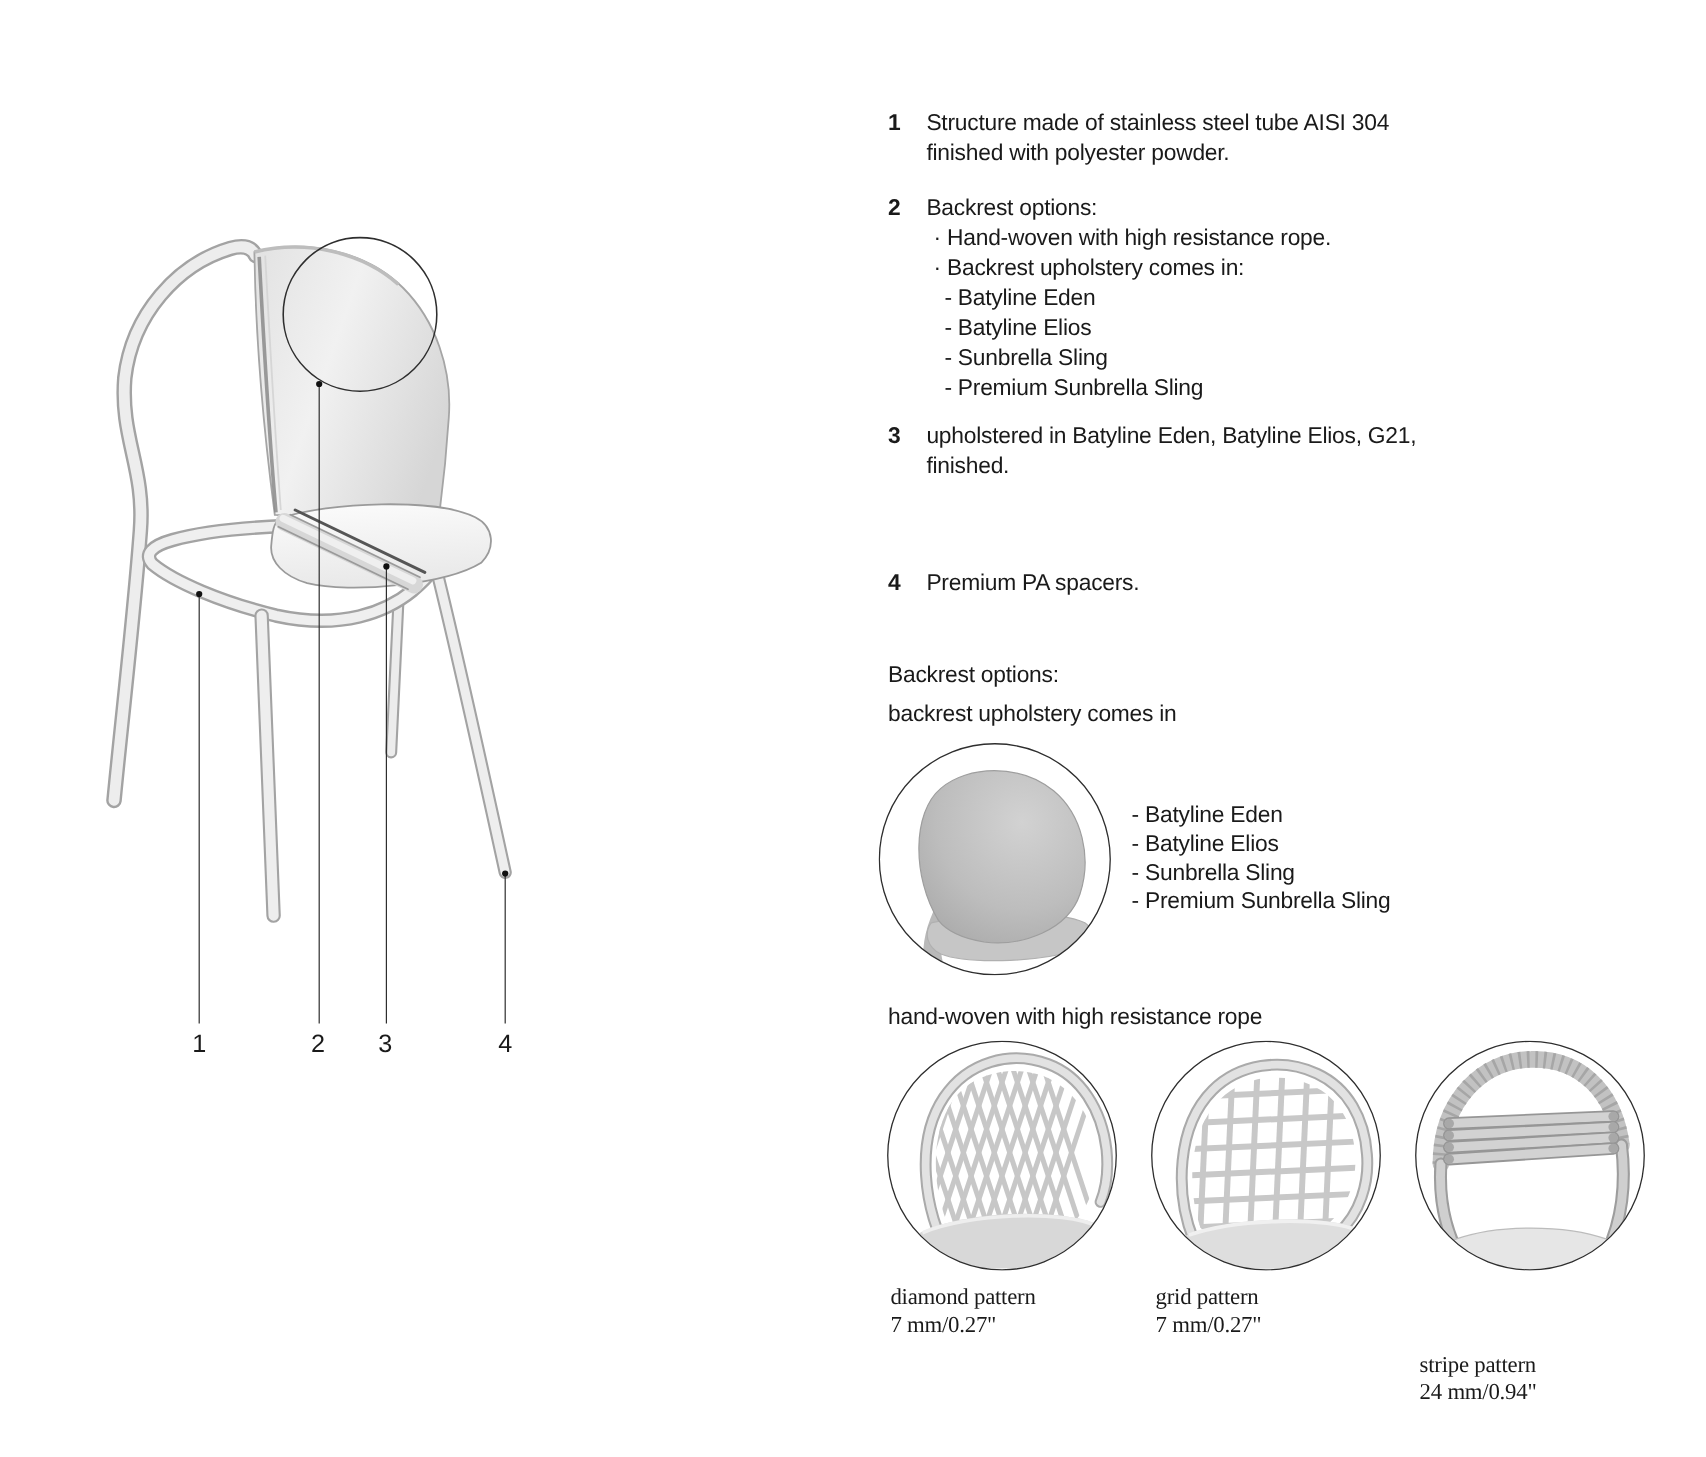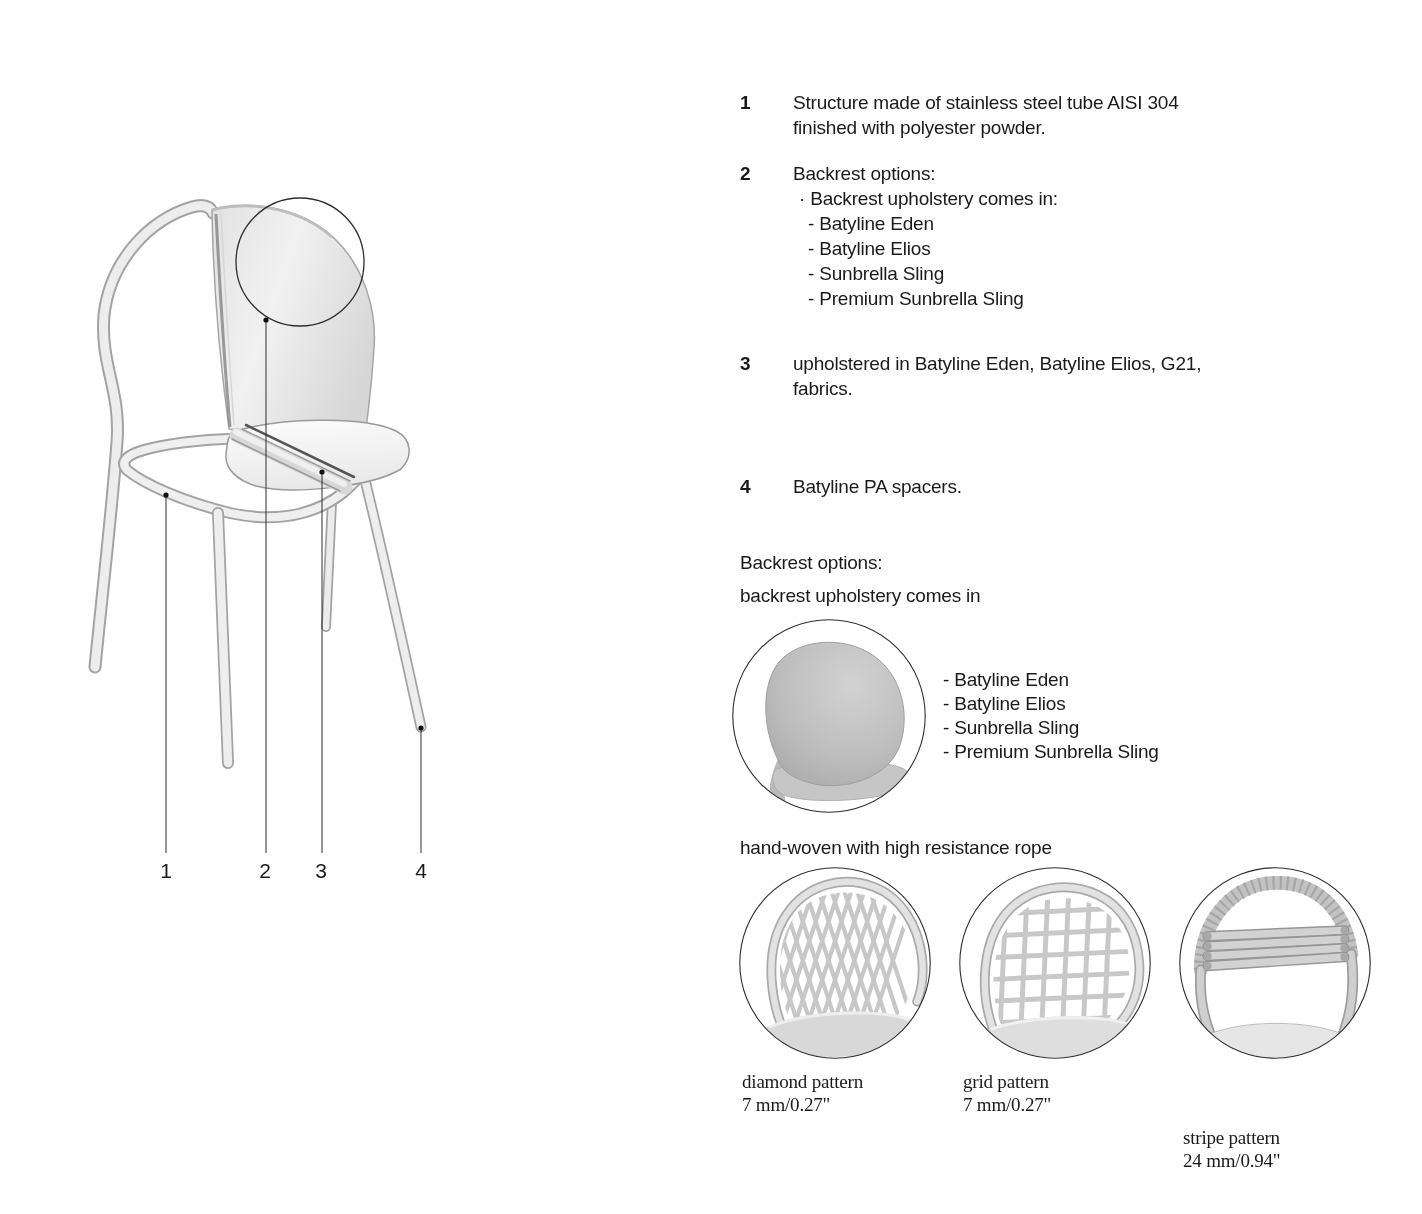--- a/index.html
+++ b/index.html
@@ -5,21 +5,21 @@
   html,body{margin:0;padding:0;background:#ffffff;}
   .canvas{
     position:relative;width:1422px;height:1214px;background:#ffffff;overflow:hidden;
     font-family:"Liberation Sans","DejaVu Sans",sans-serif;
     color:#1a1a1a;font-size:19px;letter-spacing:-0.2px;
   }
   .abs{position:absolute;}
   
   .spec-item{position:absolute;left:740px;display:flex;align-items:flex-start;}
   .spec-num{width:32px;font-weight:700;line-height:25px;flex:0 0 32px;}
-  .spec-lines{flex:1;margin-left:21px;}
+  .spec-lines{flex:1;}
   .spec-line{line-height:25px;white-space:nowrap;}
   .ind1{padding-left:6px;}
   .ind2{padding-left:15px;}
   .section-heading{position:absolute;left:740px;line-height:25px;white-space:nowrap;}
   
   .uph-list{position:absolute;left:943px;top:668px;}
   .uph-list .uph-item{line-height:24px;white-space:nowrap;}
   
   .pattern-caption{position:absolute;}
   .pattern-caption div{line-height:23px;white-space:nowrap;font-family:Liberation Serif, serif;}
@@ -115,40 +115,41 @@
     <div class="spec-lines">
       <div class="spec-line">Structure made of stainless steel tube AISI 304</div>
       <div class="spec-line">finished with polyester powder.</div>
     </div>
   </div>
 
   <div class="spec-item" style="top:161px">
     <div class="spec-num">2</div>
     <div class="spec-lines">
       <div class="spec-line">Backrest options:</div>
+      <div class="spec-line ind1">· Hand-woven with high resistance rope.</div>
       <div class="spec-line ind1">· Backrest upholstery comes in:</div>
       <div class="spec-line ind2">- Batyline Eden</div>
       <div class="spec-line ind2">- Batyline Elios</div>
       <div class="spec-line ind2">- Sunbrella Sling</div>
       <div class="spec-line ind2">- Premium Sunbrella Sling</div>
     </div>
   </div>
 
   <div class="spec-item" style="top:351px">
     <div class="spec-num">3</div>
     <div class="spec-lines">
       <div class="spec-line">upholstered in Batyline Eden, Batyline Elios, G21,</div>
-      <div class="spec-line">fabrics.</div>
+      <div class="spec-line">finished.</div>
     </div>
   </div>
 
   <div class="spec-item" style="top:474px">
     <div class="spec-num">4</div>
     <div class="spec-lines">
-      <div class="spec-line">Batyline PA spacers.</div>
+      <div class="spec-line">Premium PA spacers.</div>
     </div>
   </div>
 
   <div class="section-heading" style="top:550px">Backrest options:</div>
   <div class="section-heading" style="top:583px">backrest upholstery comes in</div>
 
   <svg class="abs" style="left:732px;top:619px" width="194" height="194" viewBox="0 0 194 194">
     <defs>
       <radialGradient id="uphGrad" cx="0.62" cy="0.3" r="0.85">
         <stop offset="0" stop-color="#d2d2d2"></stop>

